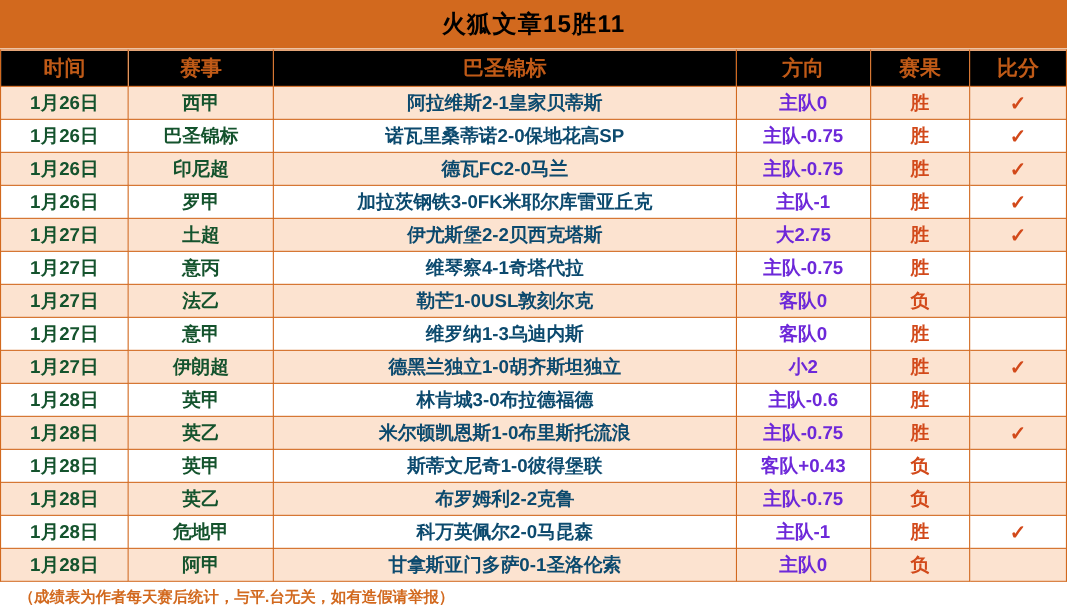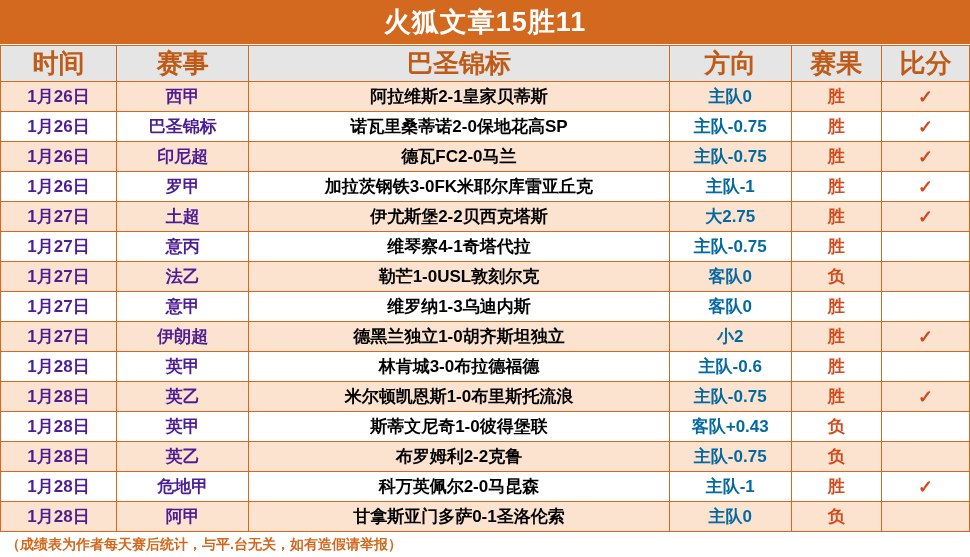--- a/index.html
+++ b/index.html
@@ -17,25 +17,25 @@
     width: 970px;
     height: 557px;
     box-sizing: border-box;
     display: flex;
     flex-direction: column;
     background: #ffffff;
   }
   .title-bar {
     height: 44px;
     background: #d2691e;
-    color: #ffffff;
+    color: #000000;
     display: flex;
     align-items: center;
     justify-content: center;
-    font-size: 27px;
+    font-size: 22px;
     font-weight: bold;
     letter-spacing: 1px;
     border-bottom: 1px solid #ffffff;
   }
   table {
     border-collapse: collapse;
     width: 100%;
     table-layout: fixed;
   }
   th, td {
@@ -43,55 +43,55 @@
     text-align: center;
     vertical-align: middle;
     font-size: 17px;
     font-weight: bold;
     padding: 0;
     height: 29px;
     white-space: nowrap;
     overflow: hidden;
   }
   thead th {
-    background: #e5e5e5;
+    background: #000000;
     color: #c05a17;
-    font-size: 26px;
+    font-size: 19px;
     height: 32px;
   }
   tbody tr.odd td {
     background: #fce3d0;
   }
   tbody tr.even td {
     background: #ffffff;
   }
   tbody td {
     color: #e8761b;
   }
   td.date, td.league {
-    color: #4c1d95;
+    color: #14532d;
   }
   td.match {
-    color: #000000;
+    color: #0c4a6e;
   }
   td.dir {
-    color: #0369a1;
+    color: #6d28d9;
   }
   td.res {
     color: #d2491a;
   }
   td.score {
     color: #d2491a;
     font-size: 18px;
   }
   .footer {
     flex: 1;
     display: flex;
     align-items: center;
-    padding-left: 6px;
+    padding-left: 17px;
     font-size: 14px;
     color: #d2691e;
     font-weight: bold;
     background: #ffffff;
     border-top: 0;
   }
   col.c-date { width: 116px; }
   col.c-league { width: 132px; }
   col.c-match { width: 420px; }
   col.c-dir { width: 122px; }

